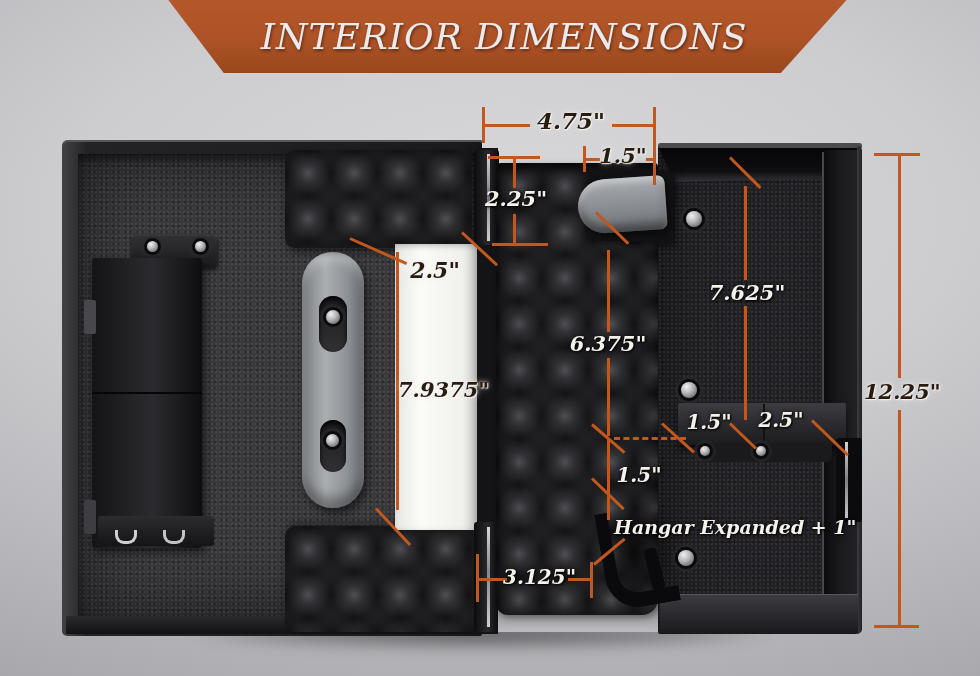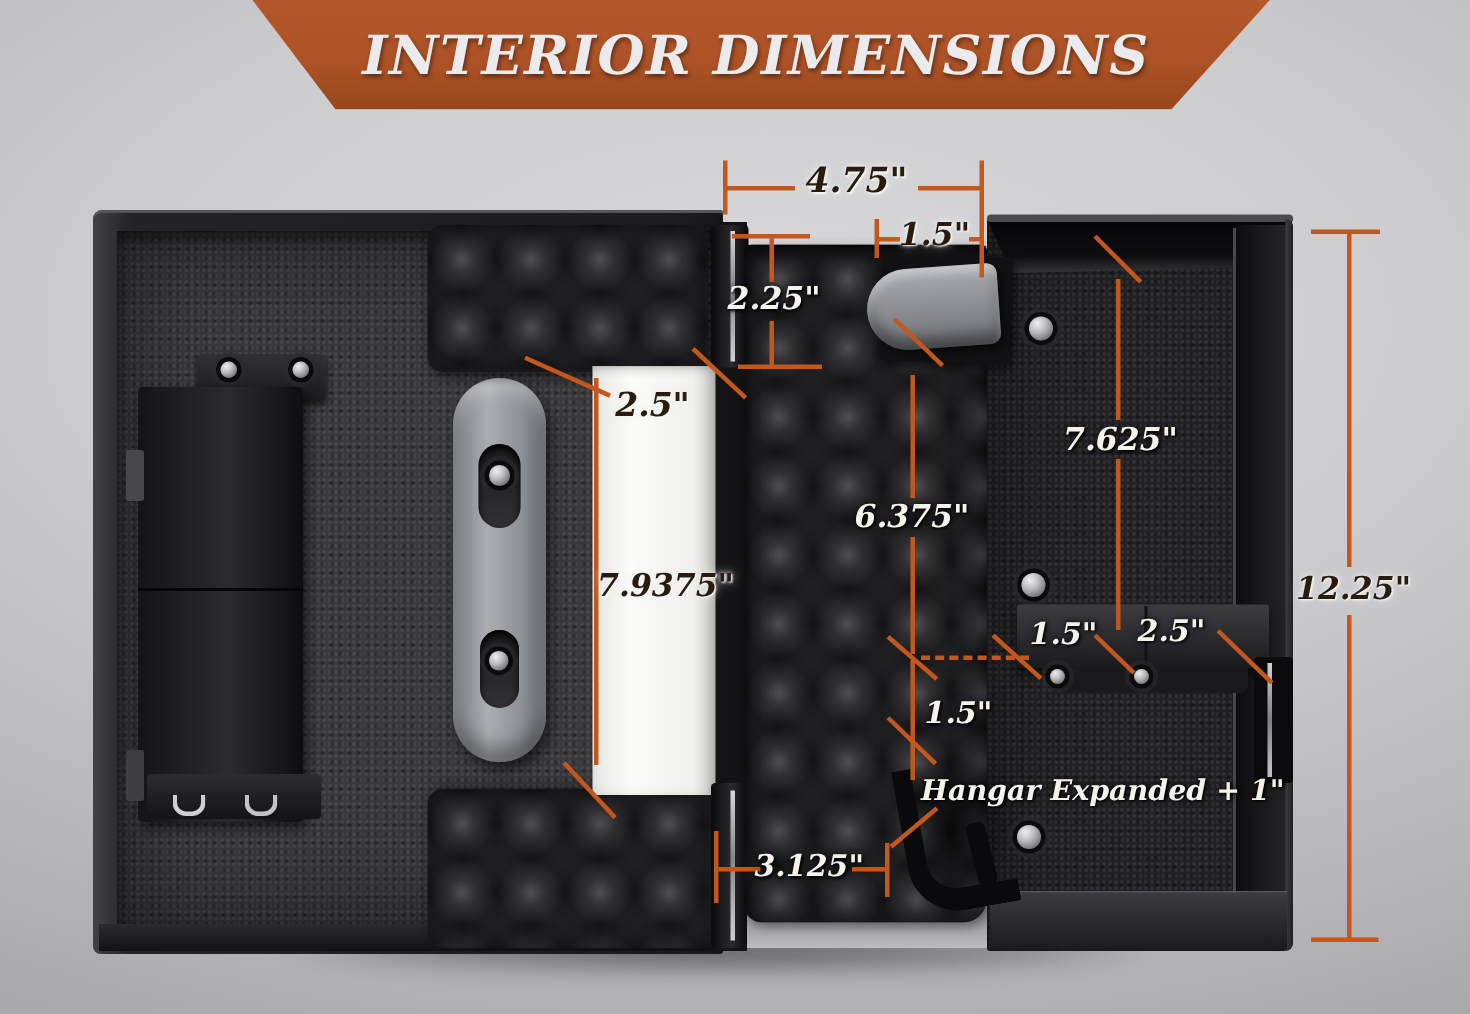--- a/index.html
+++ b/index.html
@@ -10,21 +10,21 @@
   }
   
   .banner{
     position:absolute;left:158px;top:0;width:692px;height:73px;
     clip-path:polygon(1.5% 0,99.5% 0,90% 100%,9.5% 100%);
     background:linear-gradient(180deg,#b4582b 0%,#ad5226 55%,#98471c 100%);
     display:flex;align-items:center;justify-content:center;
     filter:drop-shadow(0 4px 5px rgba(0,0,0,.35));
   }
   .banner-title{
-    font-size:36px;font-style:italic;font-weight:bold;letter-spacing:1px;
+    font-size:36px;font-style:italic;font-weight:normal;letter-spacing:1px;
     color:#ebebee;text-shadow:1px 2px 3px rgba(0,0,0,.45);
   }
   
   .abs{position:absolute;}
   .speckle{
     background-color:#39393c;
     background-image:
       radial-gradient(circle, rgba(255,255,255,.07) 0 1px, transparent 1.6px),
       radial-gradient(circle, rgba(0,0,0,.30) 0 1px, transparent 1.7px);
     background-size:4px 4px,6px 6px;background-position:0 0,2px 3px;

